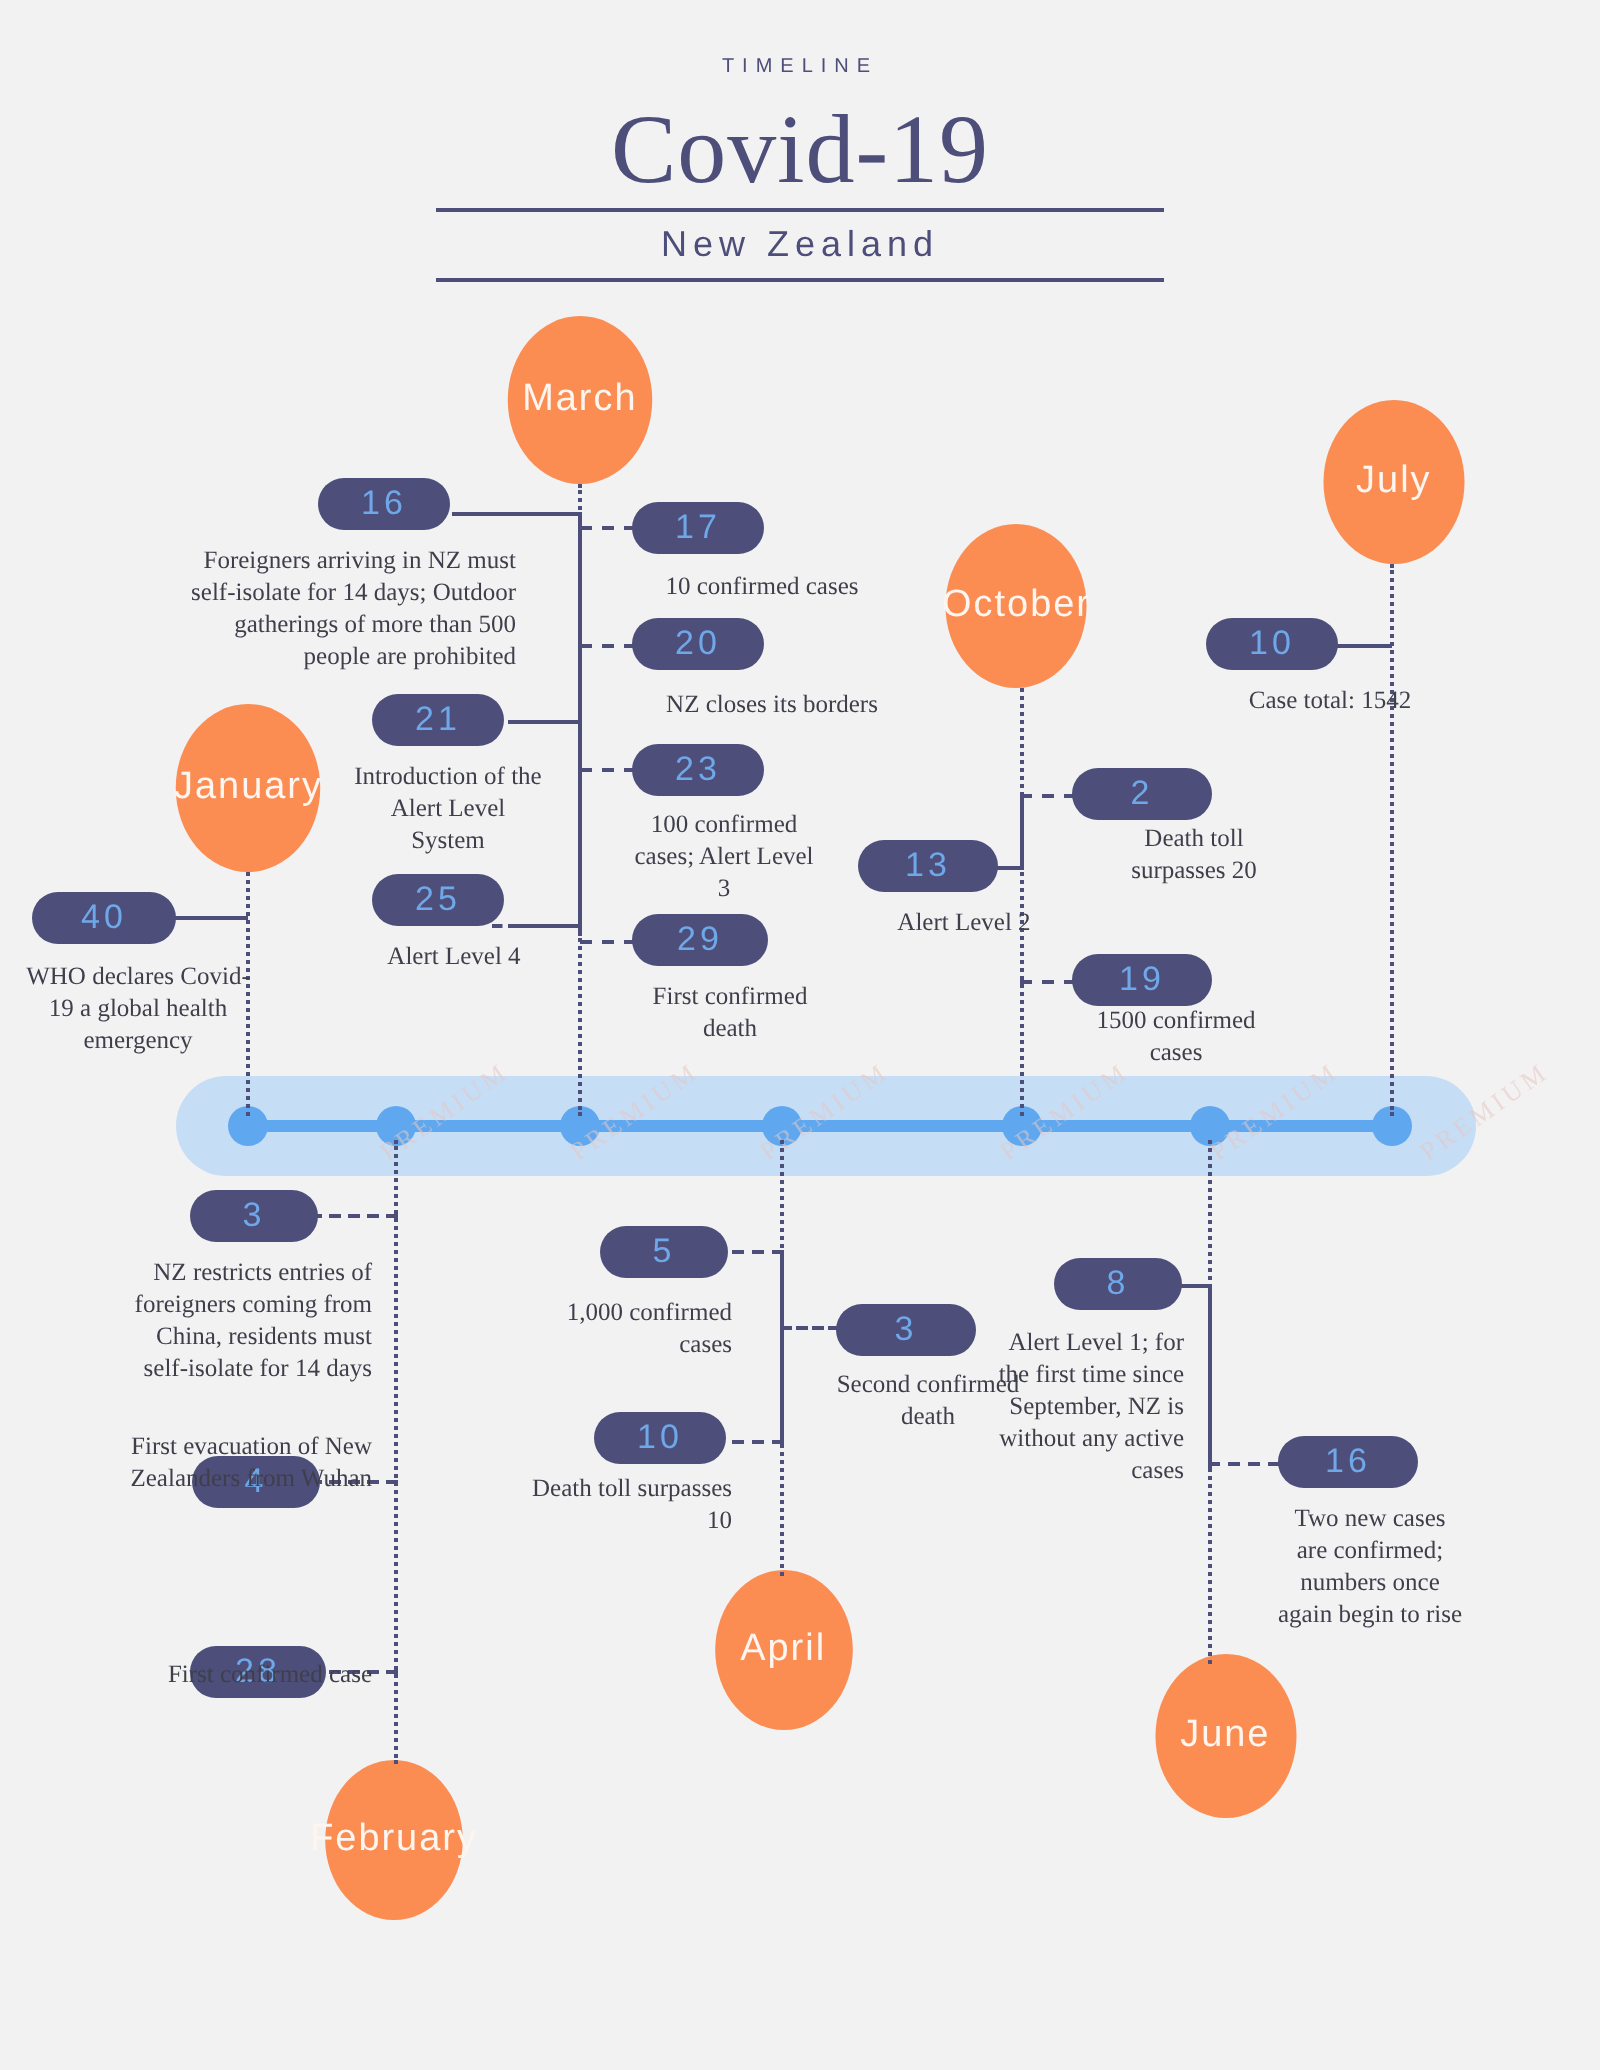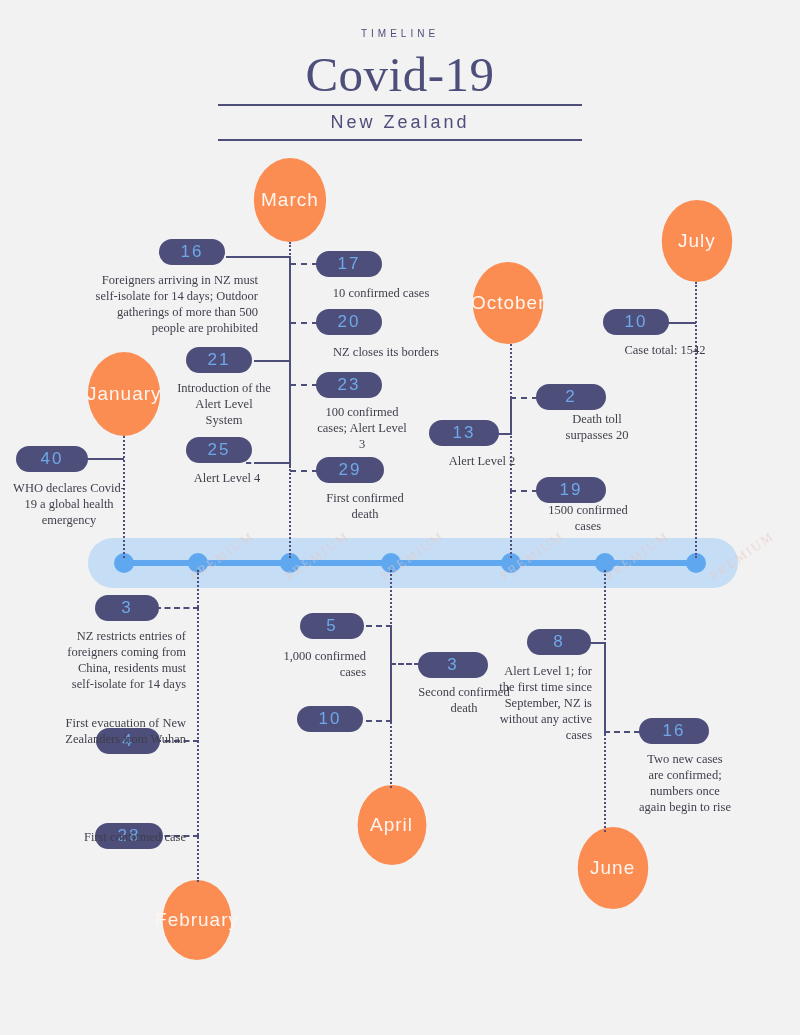--- a/index.html
+++ b/index.html
@@ -237,20 +237,21 @@
   <div class="conn" style="left:356px;top:625px;width:36px;"></div>
   <div class="pill" style="left:300px;top:613px;width:64px;">
     <span>5</span>
   </div>
   <div class="cap r" style="left:256px;top:648px;width:110px;">1,000 confirmed cases</div>
 
   <div class="conn" style="left:356px;top:720px;width:36px;"></div>
   <div class="pill" style="left:297px;top:706px;width:66px;">
     <span>10</span>
   </div>
+  <div class="cap r" style="left:258px;top:736px;width:108px;">Death toll surpasses 10</div>
 
   <div class="conn" style="left:390px;top:663px;width:30px;"></div>
   <div class="pill" style="left:418px;top:652px;width:70px;">
     <span>3</span>
   </div>
   <div class="cap l" style="left:418px;top:684px;width:92px;">Second confirmed death</div>
 
   <div class="month" style="left:467px;top:262px;width:82px;height:82px;">
     <span>October</span>
   </div>

